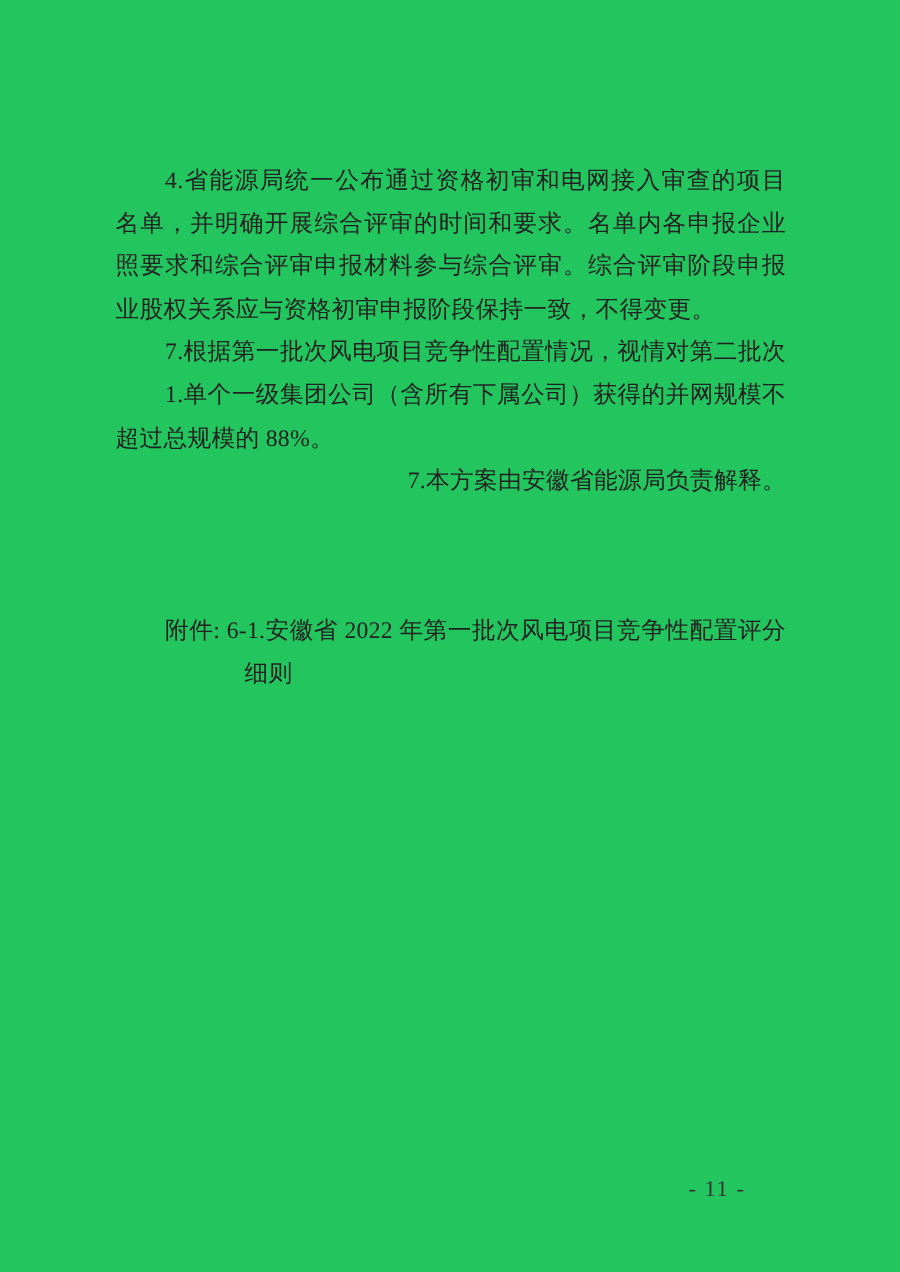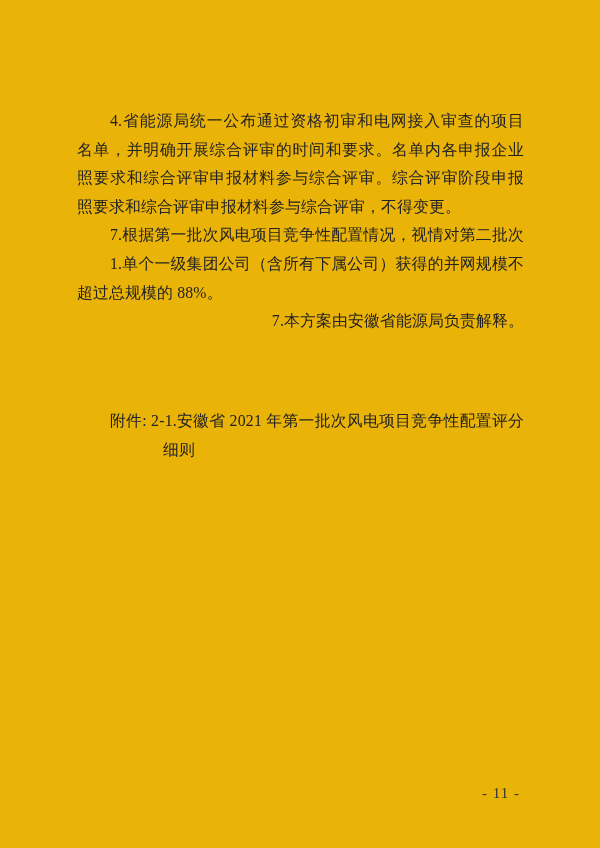--- a/index.html
+++ b/index.html
@@ -12,21 +12,21 @@
     height: 848px;
     position: relative;
     font-family: "Liberation Serif", "DejaVu Serif", serif;
     color: #222222;
     overflow: hidden;
   }
   .page {
     position: absolute;
     left: 0; top: 0;
     width: 600px; height: 848px;
-    background: #eab308;
+    background: #22c55e;
   }
   .doc-body {
     position: absolute;
     left: 77px;
     top: 107px;
     width: 447px;
   }
   .attachment {
     position: absolute;
     left: 77px;
@@ -51,43 +51,43 @@
     text-justify: inter-character;
   }
   .line.hang {
     padding-left: 86px;
   }
   .page-number {
     position: absolute;
     left: 459px;
     top: 779px;
     width: 84px;
-    text-align: center;
+    text-align: left;
     font-size: 15px;
     line-height: 28px;
     color: #333333;
     letter-spacing: 1px;
   }
 </style>
 </head>
 <body>
 
 <div class="page">
 
   <div class="doc-body">
     <div class="line indent justify">4.省能源局统一公布通过资格初审和电网接入审查的项目</div>
     <div class="line justify">名单，并明确开展综合评审的时间和要求。名单内各申报企业按</div>
     <div class="line justify">照要求和综合评审申报材料参与综合评审。综合评审阶段申报企</div>
-    <div class="line">照要求和综合评审申报材料参与综合评审，不得变更。</div>
+    <div class="line">业股权关系应与资格初审申报阶段保持一致，不得变更。</div>
     <div class="line indent justify">7.根据第一批次风电项目竞争性配置情况，视情对第二批次</div>
     <div class="line indent justify">1.单个一级集团公司（含所有下属公司）获得的并网规模不</div>
     <div class="line">超过总规模的 88%。</div>
     <div class="line indent">7.本方案由安徽省能源局负责解释。</div>
   </div>
 
   <div class="attachment">
-    <div class="line indent justify">附件: 2-1.安徽省 2021 年第一批次风电项目竞争性配置评分</div>
+    <div class="line indent justify">附件: 6-1.安徽省 2022 年第一批次风电项目竞争性配置评分</div>
     <div class="line hang">细则</div>
   </div>
 
   <div class="page-number">- 11 -</div>
 
 </div>
 
 </body></html>

